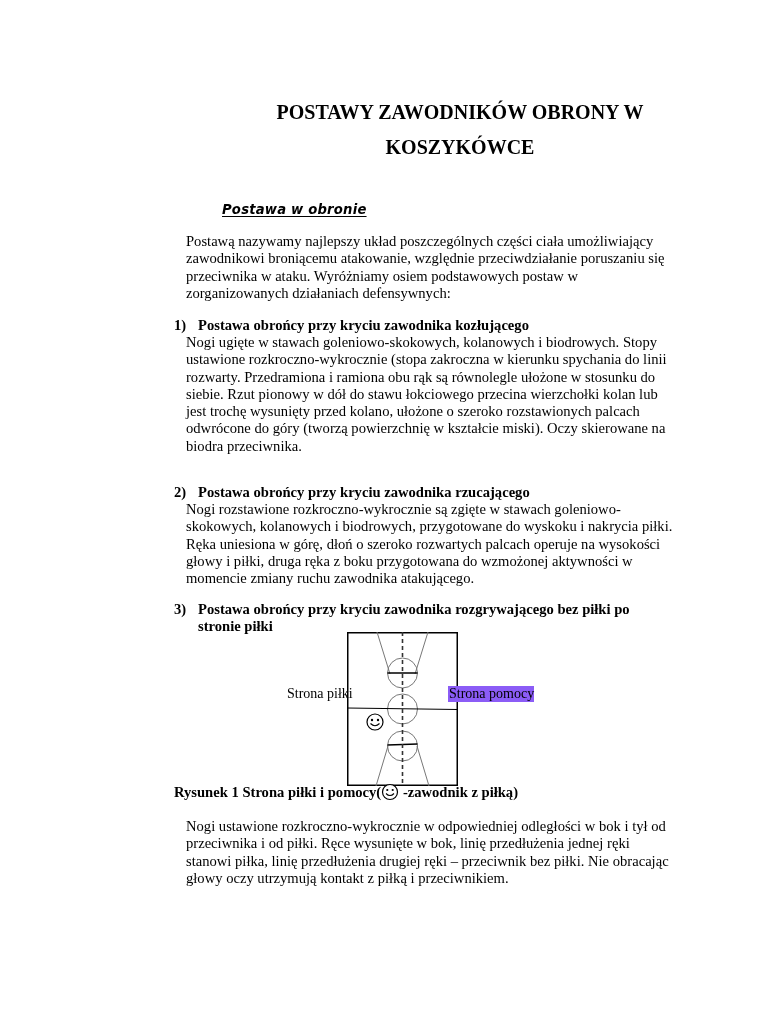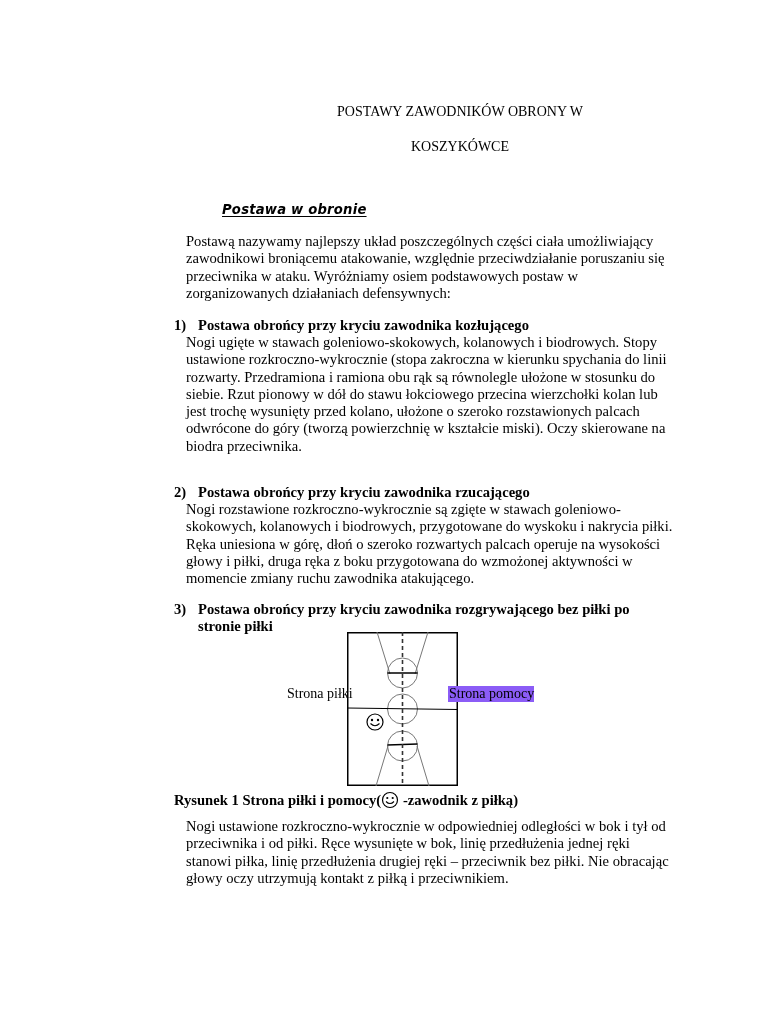--- a/index.html
+++ b/index.html
@@ -1,21 +1,21 @@
 <!DOCTYPE html>
 <html><head>
   <meta charset="utf-8">
   <style>
     * { margin: 0; padding: 0; box-sizing: border-box; }
     html, body { width: 768px; height: 1024px; background: #ffffff; overflow: hidden; }
     body { position: relative; font-family: "Liberation Serif", serif; color: #000; }
     .page { position: absolute; left: 0; top: 0; width: 768px; height: 1024px; background: #fff; }
     .title {
       position: absolute; left: 250px; width: 420px; text-align: center;
-      font-weight: normal; font-size: 14px; line-height: 22px;
+      font-weight: bold; font-size: 20px; line-height: 22px;
     }
     .title.l1 { top: 101px; }
     .title.l2 { top: 136px; }
     .section-heading {
       position: absolute; left: 222px; top: 202px;
       font-family: "DejaVu Sans", sans-serif; font-weight: bold; font-style: italic;
       font-size: 13.2px; text-decoration: underline; text-underline-offset: 2px;
       letter-spacing: 0.2px;
     }
     .para {
@@ -28,21 +28,21 @@
     }
     .item-heading .num { display: inline-block; width: 24px; }
     .item-heading .cont { display: block; padding-left: 24px; }
     .court {
       position: absolute; left: 347px; top: 632px; width: 111px; height: 154px;
     }
     .side-label {
       position: absolute; font-size: 14px; line-height: 16px; white-space: nowrap;
     }
     .caption {
-      position: absolute; left: 174px; top: 783px; font-weight: bold; font-size: 14.6px; line-height: 18px; white-space: nowrap; margin-top: 8px;
+      position: absolute; left: 174px; top: 783px; font-weight: bold; font-size: 14.6px; line-height: 18px; white-space: nowrap;
     }
     .caption .smile-inline { display: inline-block; width: 18px; height: 18px; vertical-align: -4px; }
   </style>
 </head>
 <body>
 
 <div class="page">
 
   <div class="title l1">POSTAWY ZAWODNIKÓW OBRONY W</div>
   <div class="title l2">KOSZYKÓWCE</div>

